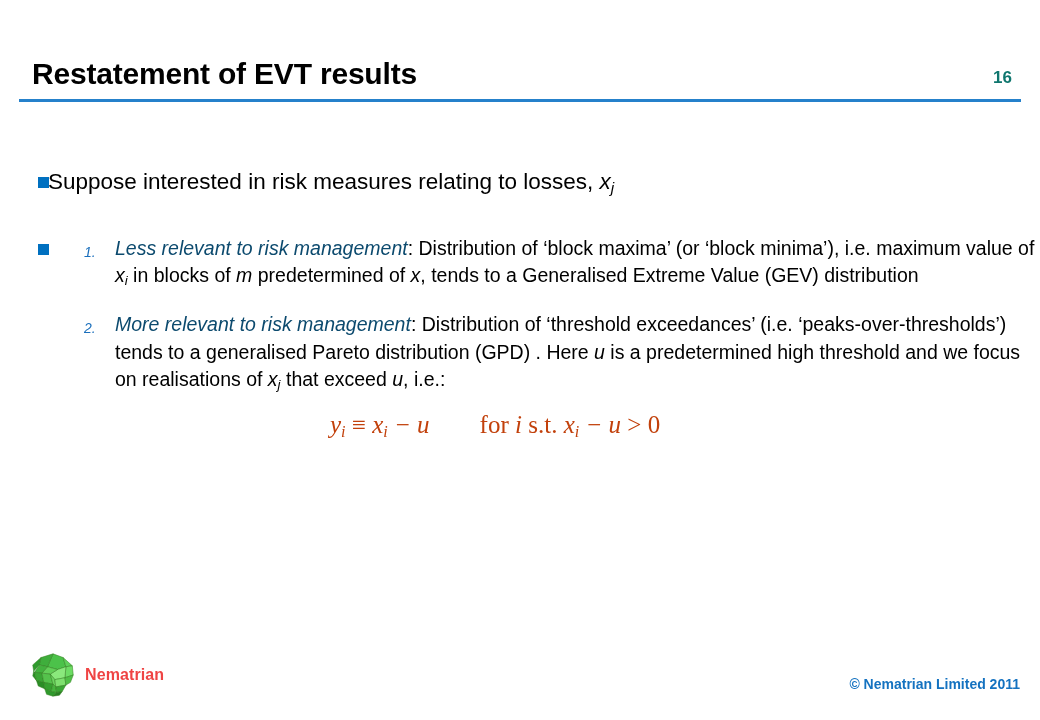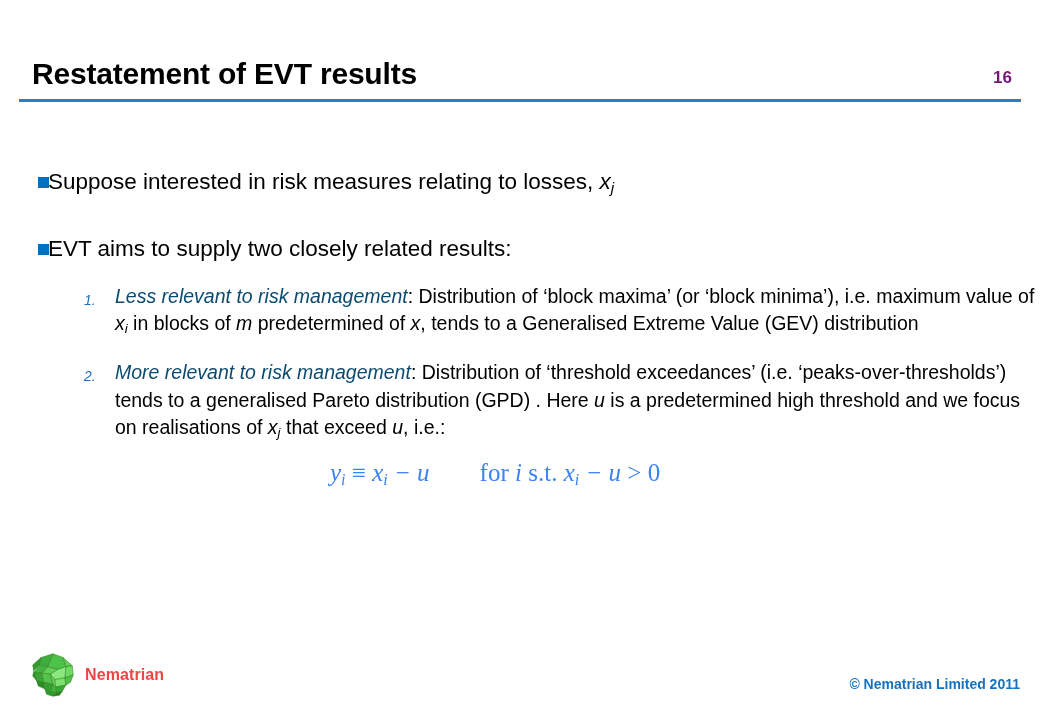--- a/index.html
+++ b/index.html
@@ -33,21 +33,21 @@
     letter-spacing: -0.2px;
     color: #000000;
     white-space: nowrap;
   }
   .page-number {
     position: absolute;
     right: 22px;
     top: 68px;
     font-size: 17px;
     font-weight: bold;
-    color: #701a75;
+    color: #0f766e;
   }
   .title-rule {
     position: absolute;
     left: 19px;
     top: 99px;
     width: 1002px;
     height: 3px;
     background: #2581cb;
   }
 
@@ -107,21 +107,21 @@
   i.var { font-style: italic; }
   sub { font-size: 0.68em; font-style: italic; vertical-align: -0.26em; }
 
   
   .formula {
     margin-top: 12px;
     padding-left: 330px;
     font-family: "Liberation Serif", serif;
     font-size: 25px;
     font-style: italic;
-    color: #3b82f6;
+    color: #c2410c;
     white-space: pre;
   }
   .formula .up { font-style: normal; }
   .formula sub {
     font-size: 0.64em;
     font-style: italic;
     vertical-align: -0.28em;
   }
 
   
@@ -170,21 +170,21 @@
   <div class="title-rule"></div>
 </div>
 
 <div class="slide-body">
 
   <div class="bullet-l1 b1">
     <span class="sq"></span><span>Suppose interested in risk measures relating to losses, </span><i class="var">x</i><sub>j</sub>
   </div>
 
   <div class="bullet-l1 b2">
-    <span class="sq"></span><span>EVT aims to supply two closely related results:</span>
+    <span class="sq"></span>
   </div>
 
   <div class="numlist">
 
     <div class="numitem">
       <span class="num">1.</span><span class="lead-in">Less relevant to risk management</span><span>: Distribution of ‘block maxima’ (or ‘block minima’), i.e. maximum value of </span><i class="var">x</i><sub>i</sub><span> in blocks of </span><i class="var">m</i><span> predetermined of </span><i class="var">x</i><span>, tends to a Generalised Extreme Value (GEV) distribution</span>
     </div>
 
     <div class="numitem">
       <span class="num">2.</span><span class="lead-in">More relevant to risk management</span><span>: Distribution of ‘threshold exceedances’ (i.e. ‘peaks-over-thresholds’) tends to a generalised Pareto distribution (GPD) . Here </span><i class="var">u</i><span> is a predetermined high threshold and we focus on realisations of </span><i class="var">x</i><sub>j</sub><span> that exceed </span><i class="var">u</i><span>, i.e.:</span>

